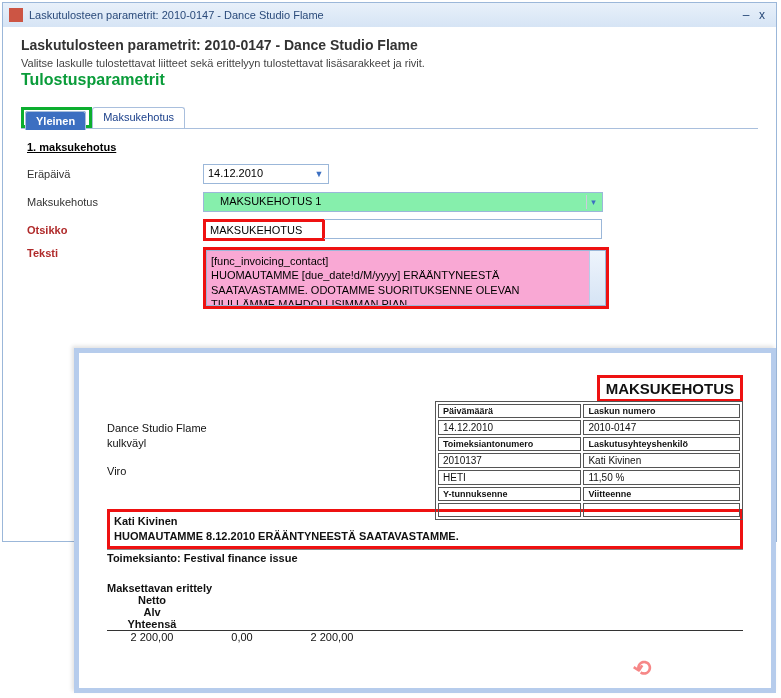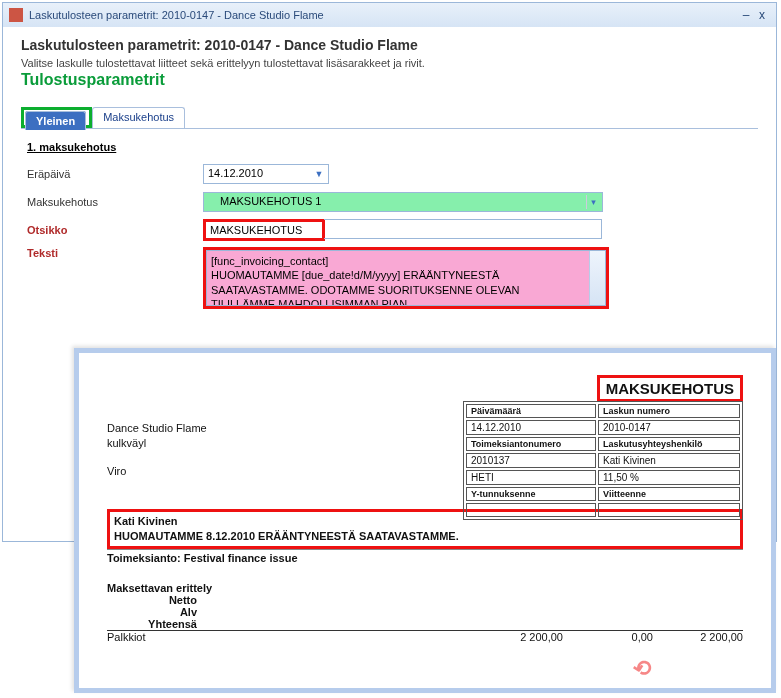--- a/index.html
+++ b/index.html
@@ -27,31 +27,31 @@
   .select { width:400px; height:20px; border:1px solid #9bb7d9; background:#86efac; padding:2px 18px 2px 16px; font-size:11px; position:relative;}
   .select .arrow { position:absolute; right:2px; top:2px; width:14px; height:14px; color:#3c6fc1; font-size:9px; text-align:center; line-height:14px; border-left:1px solid #ccd;}
   .textinput { width:400px; height:20px; border:1px solid #9bb7d9; background:#fff; padding:2px 4px; font-size:11px;}
   .redbox { border:3px solid #e11; display:inline-block; }
   .redbox-wrap { display:inline-block;}
   .textarea { width:400px; height:56px; border:1px solid #9bb7d9; background:#f9a8d4; padding:3px 4px; font-size:11px; line-height:1.3; overflow:hidden; position:relative;}
   .textarea .scroll { position:absolute; right:0; top:0; width:16px; height:100%; background:linear-gradient(#eef4fc,#d6e4f5); border-left:1px solid #b7cce8;}
   .preview { position:absolute; top:348px; left:74px; width:702px; height:345px; border:5px solid #b6ccec; background:#fff; box-shadow:-2px -2px 4px rgba(0,0,0,.12); padding:22px 28px 8px 28px; font-size:11px; color:#111;}
   .preview .doctitle { font-size:15px; font-weight:bold; text-align:right; border:3px solid #e11; display:inline-block; padding:2px 6px; float:right;}
   .preview .addr { clear:left; padding-top:46px; line-height:1.4;}
-  .infotable { position:absolute; top:48px; right:28px; width:280px; border:1px solid #555; font-size:10px;}
+  .infotable { position:absolute; top:48px; right:28px; width:308px; border:1px solid #555; font-size:10px;}
   .infotable td { border:1px solid #555; padding:1px 4px; vertical-align:top;}
   .infotable .hdr { font-weight:bold; font-size:9px;}
   .noticebox { border:3px solid #e11; padding:2px 4px; margin-top:30px; font-size:11px; font-weight:bold; line-height:1.35;}
   .noticebox .first { font-weight:bold;}
   .assign { font-size:11px; font-weight:bold; padding:2px 0; border-top:1px solid #888;}
   .grid { margin-top:16px; width:100%; font-size:11px;}
   .grid .gh { display:flex; font-weight:bold; border-bottom:1px solid #333;flex-direction:column;}
   .grid .gr { display:flex; }
   .grid .c1 { flex:1;}
-  .grid .cn { width:90px; text-align:right;}
+  .grid .cn { width:90px; text-align:center;}
   .watermark { position:absolute; right:120px; bottom:6px; font-size:22px; color:#e11; opacity:.5; transform:rotate(-12deg); font-weight:bold;}
 </style>
 </head>
 <body>
 
 <div class="window">
   <div class="titlebar">
     <span class="icon"></span>
     <span>Laskutulosteen parametrit: 2010-0147 - Dance Studio Flame</span>
     <span class="spacer"></span>
@@ -167,20 +167,19 @@
   <div class="assign">Toimeksianto: Festival finance issue</div>
 
   <div class="grid">
     <div class="gh">
       <div class="c1">Maksettavan erittely</div>
       <div class="cn">Netto</div>
       <div class="cn">Alv</div>
       <div class="cn">Yhteensä</div>
     </div>
     <div class="gr">
-      <div class="c1">Palkkiot</div>
       <div class="cn">2 200,00</div>
       <div class="cn">0,00</div>
       <div class="cn">2 200,00</div>
     </div>
   </div>
   <div class="watermark">⟲</div>
 </div>
 
 </body></html>

